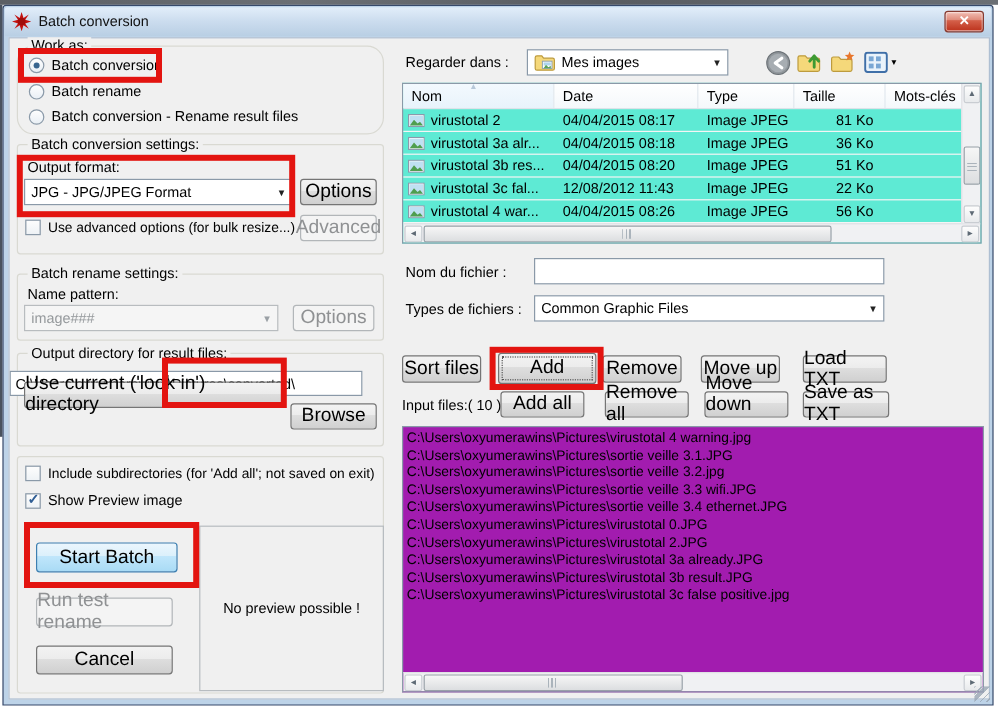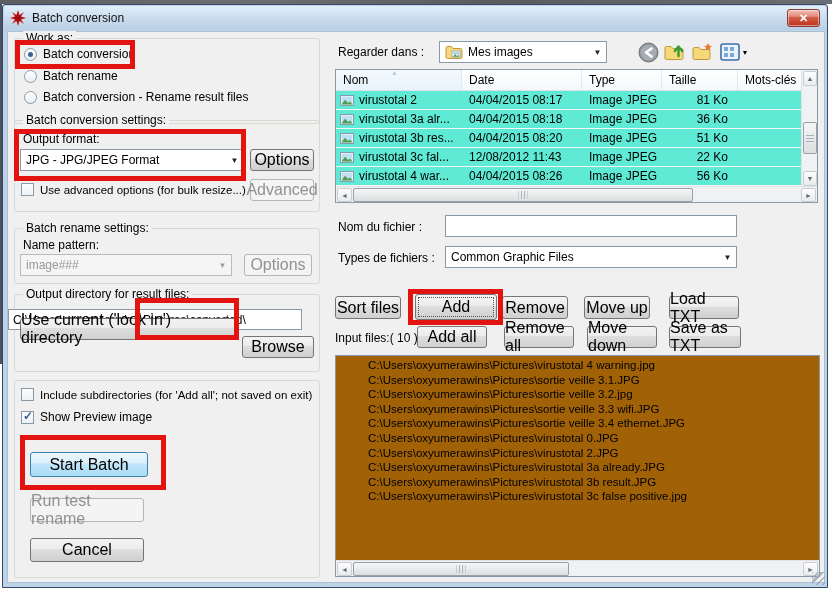--- a/index.html
+++ b/index.html
@@ -82,21 +82,21 @@
   .sb-btn { position:absolute; display:flex; align-items:center; justify-content:center;
             font-size:7px; color:#5e6a75; background:linear-gradient(#fdfdfd,#e8eaec);
             border:1px solid #c9cdd2; border-radius:2px; cursor:pointer; }
   .sb-thumb { position:absolute; background:linear-gradient(#f6f6f6,#dcdee0);
               border:1px solid #98a1a8; border-radius:2px; cursor:grab; }
   .grip-h { position:absolute; left:50%; top:50%; width:9px; height:8px; transform:translate(-50%,-50%);
             background:repeating-linear-gradient(90deg,#aab3bb 0 1px,transparent 1px 3px); }
   .grip-v { position:absolute; left:50%; top:50%; width:8px; height:9px; transform:translate(-50%,-50%);
             background:repeating-linear-gradient(0deg,#aab3bb 0 1px,transparent 1px 3px); }
 
-  .inputlist { position:absolute; border:1px solid #8a99a8; background:#a16207; overflow:hidden;padding-left:29px; }
+  .inputlist { position:absolute; border:1px solid #8a99a8; background:#a21caf; overflow:hidden; }
   .inputlist .line { font-size:11.5px; line-height:14.6px; white-space:nowrap; padding-left:3px; cursor:default; }
 
   .preview-pane { position:absolute; border:1px solid #b7bcc0; display:flex; align-items:center;
                   justify-content:center; }
   .resize-grip { position:absolute; right:2px; bottom:2px; width:13px; height:13px;
                  background:
                    linear-gradient(135deg, transparent 0 6px, #9aa7b5 6px 8px, transparent 8px),
                  repeating-linear-gradient(135deg,#9aa7b5 0 1px,transparent 1px 4px); opacity:.8; }
 </style>
 </head>
@@ -114,21 +114,21 @@
       </svg>
     </span>
     <span class="title-text">Batch conversion</span>
     <span class="close-btn">
       <span>✕</span>
     </span>
   </div>
 
   <div class="content">
 
-    <div class="group" style="left:6px;top:6px;width:306px;height:86px;">
+    <div class="group" style="left:6px;top:6px;width:306px;height:74px;border-radius:14px;">
       <span class="group-caption">Work as:</span>
     </div>
     <div class="optrow" style="left:16px;top:15px;">
       <span class="radio selected"></span>
       <span>Batch conversion</span>
     </div>
     <div class="optrow" style="left:16px;top:37px;">
       <span class="radio"></span>
       <span>Batch rename</span>
     </div>
@@ -189,20 +189,23 @@
       <span>Show Preview image</span>
     </div>
     <div class="btn default" style="left:22px;top:420px;width:118px;height:25px;">
       <span>Start Batch</span>
     </div>
     <div class="btn disabled" style="left:22px;top:466px;width:114px;height:24px;">
       <span>Run test rename</span>
     </div>
     <div class="btn" style="left:22px;top:506px;width:114px;height:24px;">
       <span>Cancel</span>
+    </div>
+    <div class="preview-pane" style="left:158px;top:406px;width:154px;height:138px;">
+      <span>No preview possible !</span>
     </div>
 
     <span class="lbl" style="left:330px;top:13px;">Regarder dans :</span>
     <div class="combo" style="left:431px;top:9px;width:168px;height:22px;gap:5px;">
       <span style="display:flex;">
         <svg width="18" height="15" viewBox="0 0 18 15">
           <path d="M1 3 Q1 1.5 2.5 1.5 L6.5 1.5 L8 3.5 L15.5 3.5 Q17 3.5 17 5 L17 12 Q17 13.5 15.5 13.5 L2.5 13.5 Q1 13.5 1 12 Z" fill="#f5d87a" stroke="#bd9b3d" stroke-width="1"></path>
           <rect x="7" y="6" width="8" height="6" fill="#fff" stroke="#8aa0b5" stroke-width="0.8"></rect>
           <rect x="8" y="7" width="6" height="2.6" fill="#aed5ee"></rect>
           <path d="M8 11.8 L10 9 L12 11 L14 9.8 L14 11.8 Z" fill="#5ba35b"></path>
@@ -375,21 +378,21 @@
     <div class="btn" style="left:661px;top:264px;width:70px;height:23px;">
       <span>Load TXT</span>
     </div>
     <span class="lbl" style="left:327px;top:299px;">Input files:( 10 )</span>
     <div class="btn" style="left:409px;top:294px;width:70px;height:22px;">
       <span>Add all</span>
     </div>
     <div class="btn" style="left:496px;top:294px;width:70px;height:22px;">
       <span>Remove all</span>
     </div>
-    <div class="btn" style="left:579px;top:294px;width:70px;height:22px;">
+    <div class="btn" style="left:579px;top:294px;width:70px;height:22px;align-items:flex-end;">
       <span>Move down</span>
     </div>
     <div class="btn" style="left:661px;top:294px;width:72px;height:22px;">
       <span>Save as TXT</span>
     </div>
 
     <div class="inputlist" style="left:327px;top:323px;width:485px;height:222px;">
       <div style="padding-top:2px;">
           <div class="line">C:\Users\oxyumerawins\Pictures\virustotal 4 warning.jpg</div>
           <div class="line">C:\Users\oxyumerawins\Pictures\sortie veille 3.1.JPG</div>

